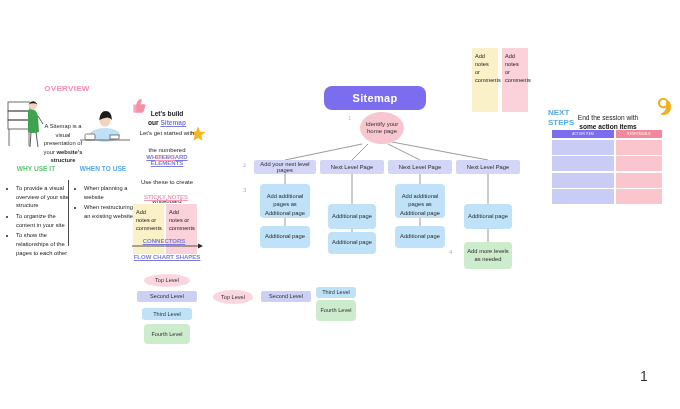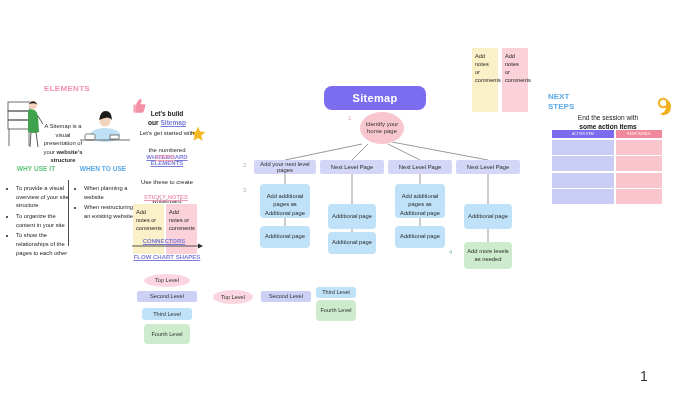--- a/index.html
+++ b/index.html
@@ -85,21 +85,21 @@
       <line x1="23" y1="33" x2="23" y2="50" stroke="#4a4a4a" stroke-width="0.8"></line>
       <path d="M22 14 q8 -3 10 6 l1 16 q-6 2 -11 0 z" fill="#3fa34d"></path>
       <circle cx="27" cy="9" r="4.2" fill="#f2d3bd"></circle>
       <path d="M22.6 8.5 q4.4 -6.5 9 0 q-4.5 -2.5 -9 0z" fill="#1b1b1b"></path>
       <line x1="25" y1="36" x2="24" y2="51" stroke="#4a4a4a" stroke-width="0.9"></line>
       <line x1="30" y1="36" x2="32" y2="51" stroke="#4a4a4a" stroke-width="0.9"></line>
       <line x1="32" y1="20" x2="37" y2="28" stroke="#4a4a4a" stroke-width="0.9"></line>
     </svg>
   </div>
 
-  <div class="abs ovTitle ctr" style="left:40px;top:0px;width:54px;">ELEMENTS</div>
+  <div class="abs ovTitle ctr" style="left:40px;top:0px;width:54px;">OVERVIEW</div>
 
   <div class="abs ovBody ctr" style="left:32px;top:38px;width:62px;">
     <div>A Sitemap is a</div>
     <div>visual</div>
     <div>presentation of</div>
     <div>
       <span>your </span><b>website's</b>
     </div>
     <div style="margin-top:-1px;"><b>structure</b></div>
   </div>
@@ -237,21 +237,21 @@
   <div class="abs node lvl3" style="left:155px;top:140px;width:50px;height:22px;">Additional page</div>
 
   <div class="abs node lvl2" style="left:216px;top:74px;width:64px;height:14px;">Next Level Page</div>
   <div class="abs node lvl3" style="left:224px;top:118px;width:48px;height:25px;">Additional page</div>
   <div class="abs num numGreen" style="left:209px;top:163px;">4</div>
   <div class="abs node lvl4" style="left:224px;top:156px;width:48px;height:27px;">Add more levels as needed</div>
 </div>
 
 <div class="abs" style="left:546px;top:92px;width:130px;height:150px;">
 
-  <div class="abs nsTitle" style="left:2px;top:0px;width:42px;">NEXT STEPS</div>
+  <div class="abs nsTitle" style="left:2px;top:16px;width:42px;">NEXT STEPS</div>
 
   <div class="abs" style="left:112px;top:6px;width:14px;height:18px;">
     <svg width="14" height="18" viewBox="0 0 14 18">
       <circle cx="5.2" cy="5" r="4.3" fill="none" stroke="#f2b01e" stroke-width="2.1"></circle>
       <path d="M8 2.2 q5 0.6 5 6.2 q0 6.6 -5.6 8.4 q-3.6 1.1 -5.1 -1 q2.6 -0.6 4.4 -2.8 q2.2 -2.8 1.3 -10.8z" fill="#f2b01e"></path>
     </svg>
   </div>
 
   <div class="abs nsSub ctr" style="left:10px;top:22px;width:104px;">End the session with</div>
   <div class="abs nsSubBold ctr" style="left:10px;top:31px;width:104px;">some action items</div>

